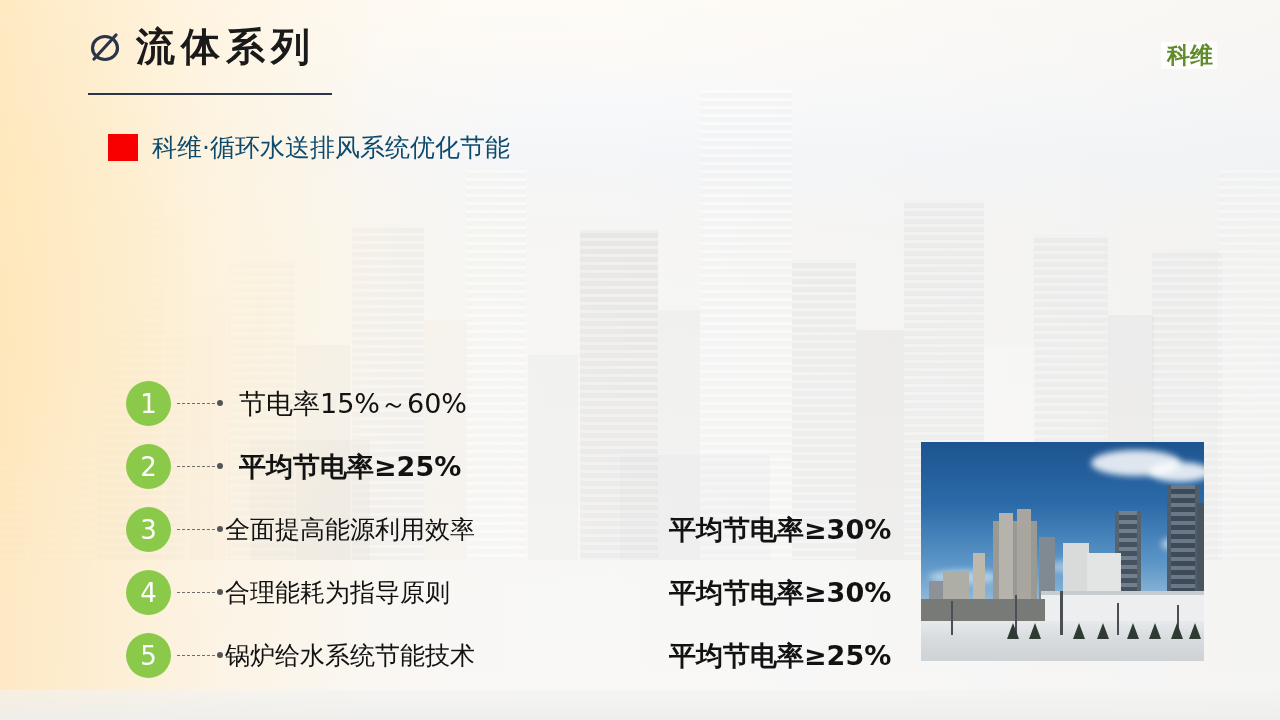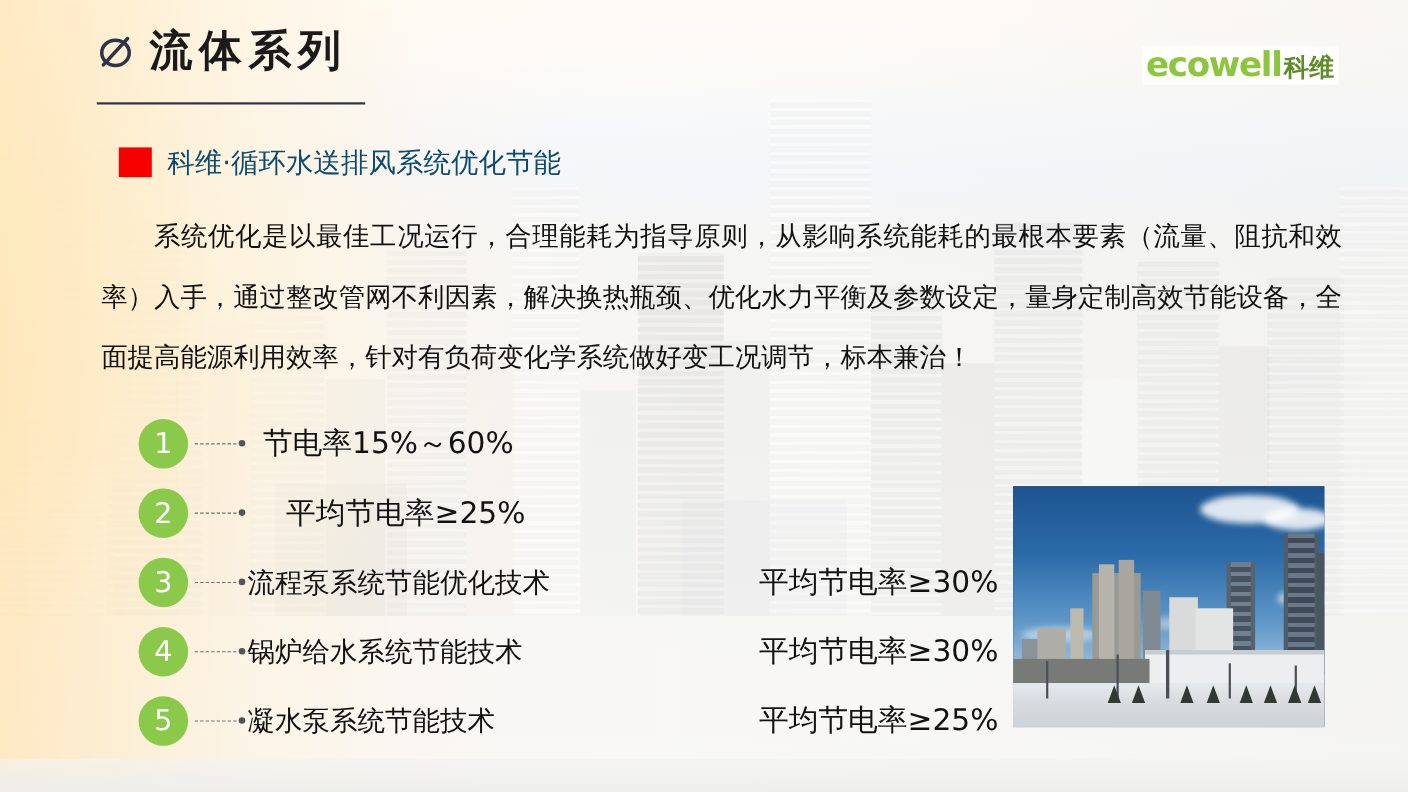--- a/index.html
+++ b/index.html
@@ -253,21 +253,21 @@
     flex: 0 0 auto;
     line-height: 1;
   }
 
   .row-value {
     font-size: 27px;
     color: #121212;
     line-height: 1;
   }
   .row:nth-child(1) .row-value { margin-left: 14px; }
-  .row:nth-child(n+2) .row-value { margin-left: 35px; }
+  .row:nth-child(n+2) .row-value { margin-left: 14px; font-weight: bold; }
 
   
   .photo {
     position: absolute;
     left: 921px;
     top: 442px;
     width: 283px;
     height: 219px;
     overflow: hidden;
     background: #14365f;
@@ -367,30 +367,28 @@
       <svg width="34" height="40" viewBox="0 0 34 40">
         <ellipse cx="17" cy="22" rx="12.5" ry="11.5" fill="none" stroke="#2b3448" stroke-width="3.2"></ellipse>
         <line x1="6" y1="33" x2="28" y2="9" stroke="#2b3448" stroke-width="3.2" stroke-linecap="round"></line>
       </svg>
     </span>
     <span class="title-text">流体系列</span>
   </div>
   <div class="title-rule"></div>
 
   <div class="logo">
-    <span class="logo-main">ecowell</span>
     <span class="logo-cn">科维</span>
   </div>
 
   <div class="subhead">
     <span class="red-sq"></span>
     <span class="subhead-text">科维·循环水送排风系统优化节能</span>
   </div>
 
-  <div class="para">系统优化是以最佳工况运行，合理能耗为指导原则，从影响系统能耗的最根本要素（流量、阻抗和效率）入手，通过整改管网不利因素，解决换热瓶颈、优化水力平衡及参数设定，量身定制高效节能设备，全面提高能源利用效率，针对有负荷变化学系统做好变工况调节，标本兼治！</div>
 
   <div class="list">
 
     <div class="row">
       <span class="circle">1</span>
       <span class="connector">
         <span class="dash"></span>
           <span class="dot"></span>
       </span>
       <span class="row-value">节电率15%～60%</span>
@@ -404,41 +402,41 @@
       </span>
       <span class="row-value">平均节电率≥25%</span>
     </div>
 
     <div class="row">
       <span class="circle">3</span>
       <span class="connector">
         <span class="dash"></span>
           <span class="dot"></span>
       </span>
-      <span class="row-label">流程泵系统节能优化技术</span>
+      <span class="row-label">全面提高能源利用效率</span>
       <span class="row-value">平均节电率≥30%</span>
     </div>
 
     <div class="row">
       <span class="circle">4</span>
       <span class="connector">
         <span class="dash"></span>
           <span class="dot"></span>
       </span>
-      <span class="row-label">锅炉给水系统节能技术</span>
+      <span class="row-label">合理能耗为指导原则</span>
       <span class="row-value">平均节电率≥30%</span>
     </div>
 
     <div class="row">
       <span class="circle">5</span>
       <span class="connector">
         <span class="dash"></span>
           <span class="dot"></span>
       </span>
-      <span class="row-label">凝水泵系统节能技术</span>
+      <span class="row-label">锅炉给水系统节能技术</span>
       <span class="row-value">平均节电率≥25%</span>
     </div>
 
   </div>
 
   <div class="photo">
     <div class="ph ph-sky"></div>
     <div class="cloud" style="left:170px; top:8px;  width:90px;  height:26px;"></div>
     <div class="cloud" style="left:228px; top:20px; width:62px;  height:20px;"></div>
     <div class="cloud" style="left:240px; top:94px; width:52px;  height:16px; opacity:.7;"></div>

